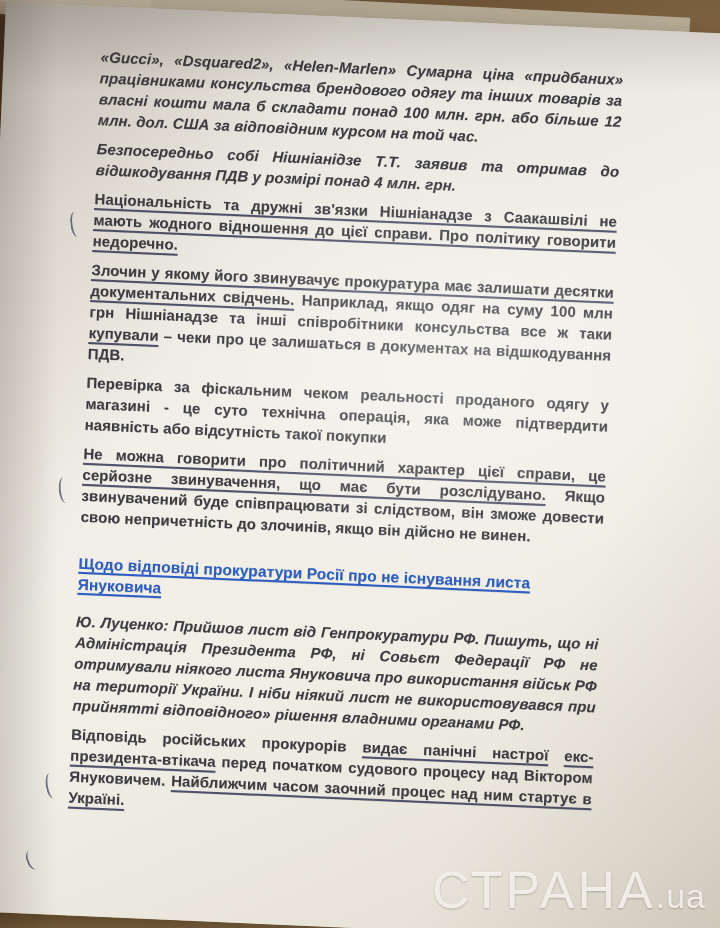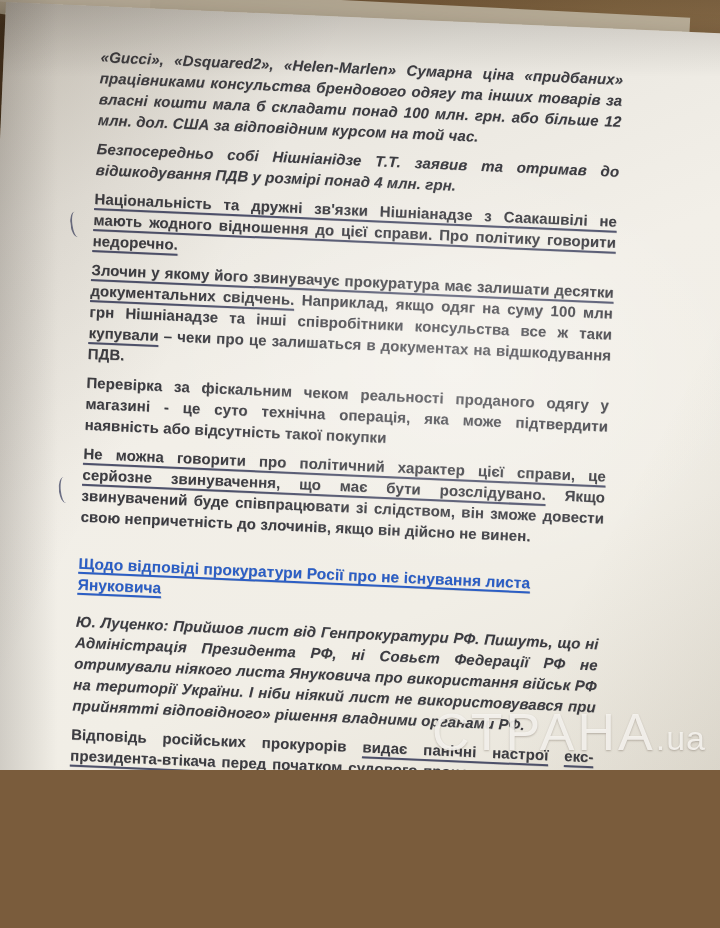--- a/index.html
+++ b/index.html
@@ -1,19 +1,19 @@
 <!DOCTYPE html>
 <html><head>
 <meta charset="utf-8">
 <style>
   * { margin:0; padding:0; box-sizing:border-box; }
   html, body { width:720px; height:928px; }
   body { font-family:"Liberation Sans", sans-serif; overflow:hidden; background:#7a5c3c; }
 
-  .photo { position:relative; width:720px; height:770px; overflow:hidden;
+  .photo { position:relative; width:720px; height:928px; overflow:hidden;
     background: linear-gradient(118deg, #5f462c 0%, #7c5e3c 30%, #8d6f48 55%, #927450 75%, #7f603c 100%); }
 
   .stack-edge { position:absolute; }
   .se1 { left:-36px; top:-4px; width:250px; height:30px; background:#cdbfa4; transform:rotate(8deg); }
   .se2 { left:-30px; top:-14px; width:300px; height:26px; background:#d9cdb6; transform:rotate(5deg); }
   .se3 { left:150px; top:4px; width:540px; height:22px; background:#d2c6ae; transform:rotate(2.9deg); }
 
   .paper { position:absolute; left:6px; top:2px; width:800px; height:910px;
     transform:rotate(2.5deg); transform-origin:0 0;
     background: linear-gradient(155deg, #d9d5cc 0%, #eae7e0 18%, #f2efe8 40%, #f1eee6 62%, #e6e2d7 88%, #ddd8cb 100%);

